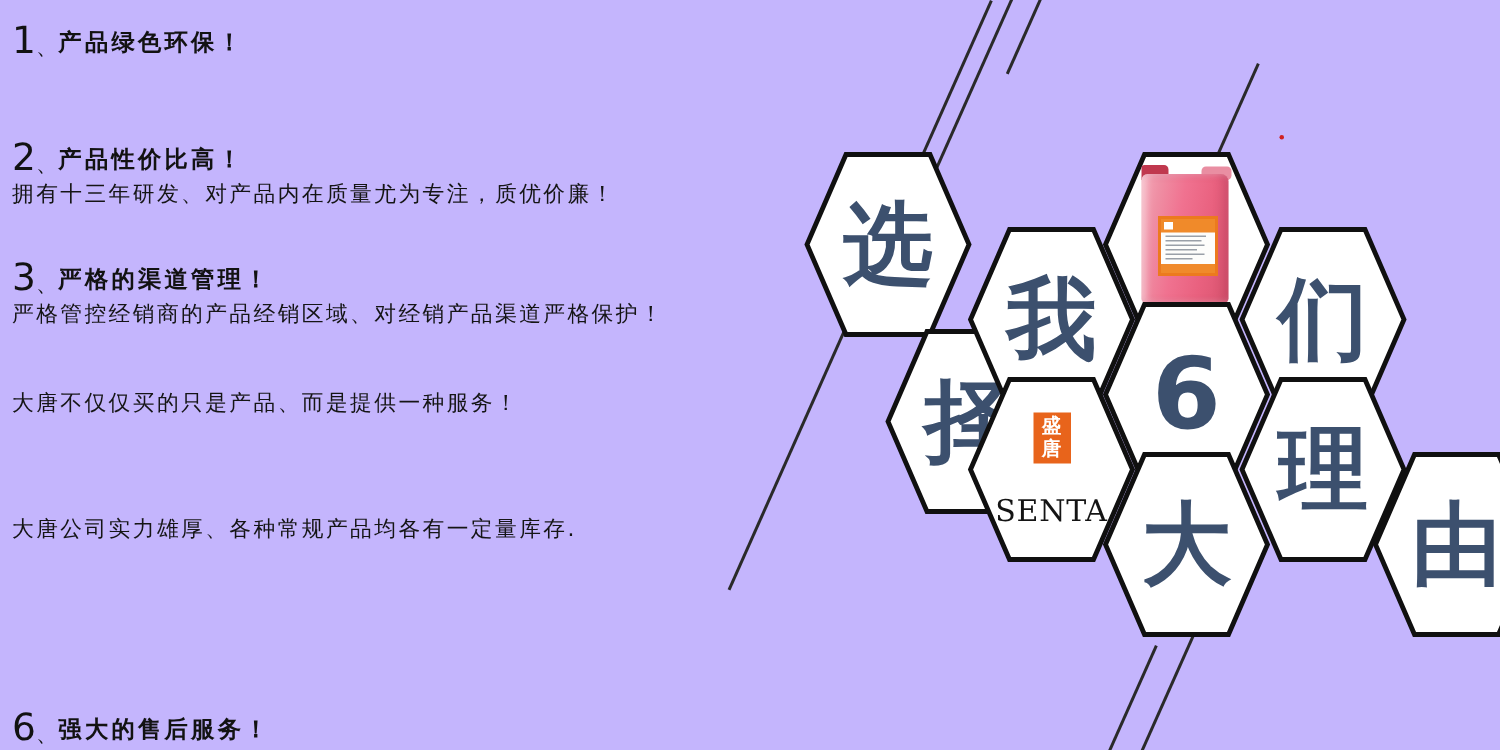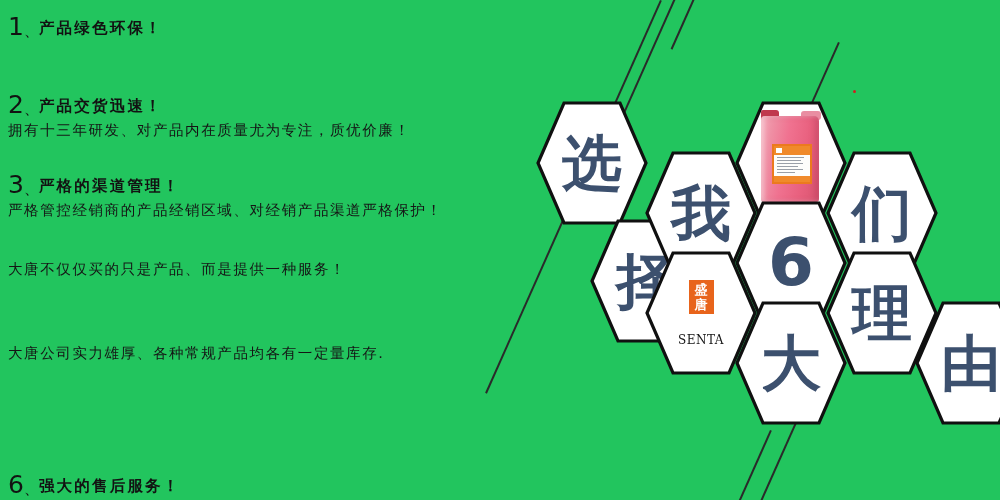--- a/index.html
+++ b/index.html
@@ -8,21 +8,21 @@
     background: #ffffff;
   }
   body {
     font-family: "DejaVu Sans", "Liberation Sans", sans-serif;
   }
   #stage {
     position: relative;
     width: 1000px;
     height: 500px;
     overflow: hidden;
-    background: #22c55e;
+    background: #c4b5fd;
     text-decoration: underline;
   }
 
   
   .diag {
     position: absolute;
     background: #2a2a2a;
     transform-origin: top left;
   }
 
@@ -138,21 +138,21 @@
     align-items: center;
     justify-content: center;
     letter-spacing: 0;
     box-sizing: border-box;
     padding: 1px 0;
   }
   .logo-mark span { display: block; }
   .logo-word {
     margin-top: 19px;
     font-family: "DejaVu Serif", "Liberation Serif", serif;
-    font-size: 12px;
+    font-size: 20px;
     letter-spacing: 0.5px;
     color: #141414;
     font-weight: 400;
   }
 
   
   .can-cell {
     position: absolute;
     left: 22px;
     top: 6px;
@@ -252,21 +252,21 @@
   <div id="feature-list">
 
     <div class="feature" style="top:14px;">
       <div class="feature-head">
         <span class="feature-num">1</span><span class="feature-dun">、</span><span class="feature-title">产品绿色环保！</span>
       </div>
     </div>
 
     <div class="feature" style="top:92px;">
       <div class="feature-head">
-        <span class="feature-num">2</span><span class="feature-dun">、</span><span class="feature-title">产品交货迅速！</span>
+        <span class="feature-num">2</span><span class="feature-dun">、</span><span class="feature-title">产品性价比高！</span>
       </div>
       <div class="feature-desc">拥有十三年研发、对产品内在质量尤为专注，质优价廉！</div>
     </div>
 
     <div class="feature" style="top:172px;">
       <div class="feature-head">
         <span class="feature-num">3</span><span class="feature-dun">、</span><span class="feature-title">严格的渠道管理！</span>
       </div>
       <div class="feature-desc">严格管控经销商的产品经销区域、对经销产品渠道严格保护！</div>
     </div>

